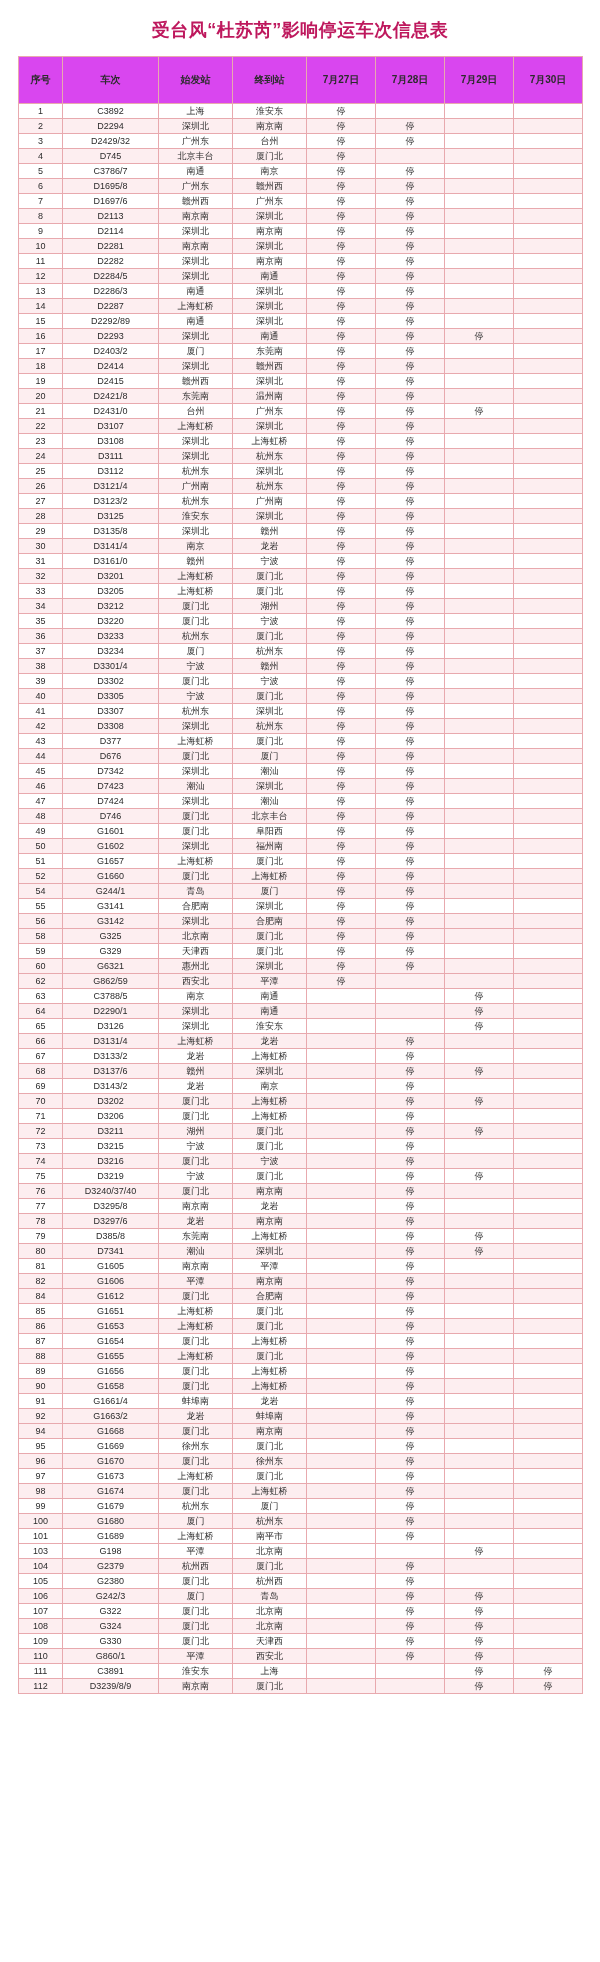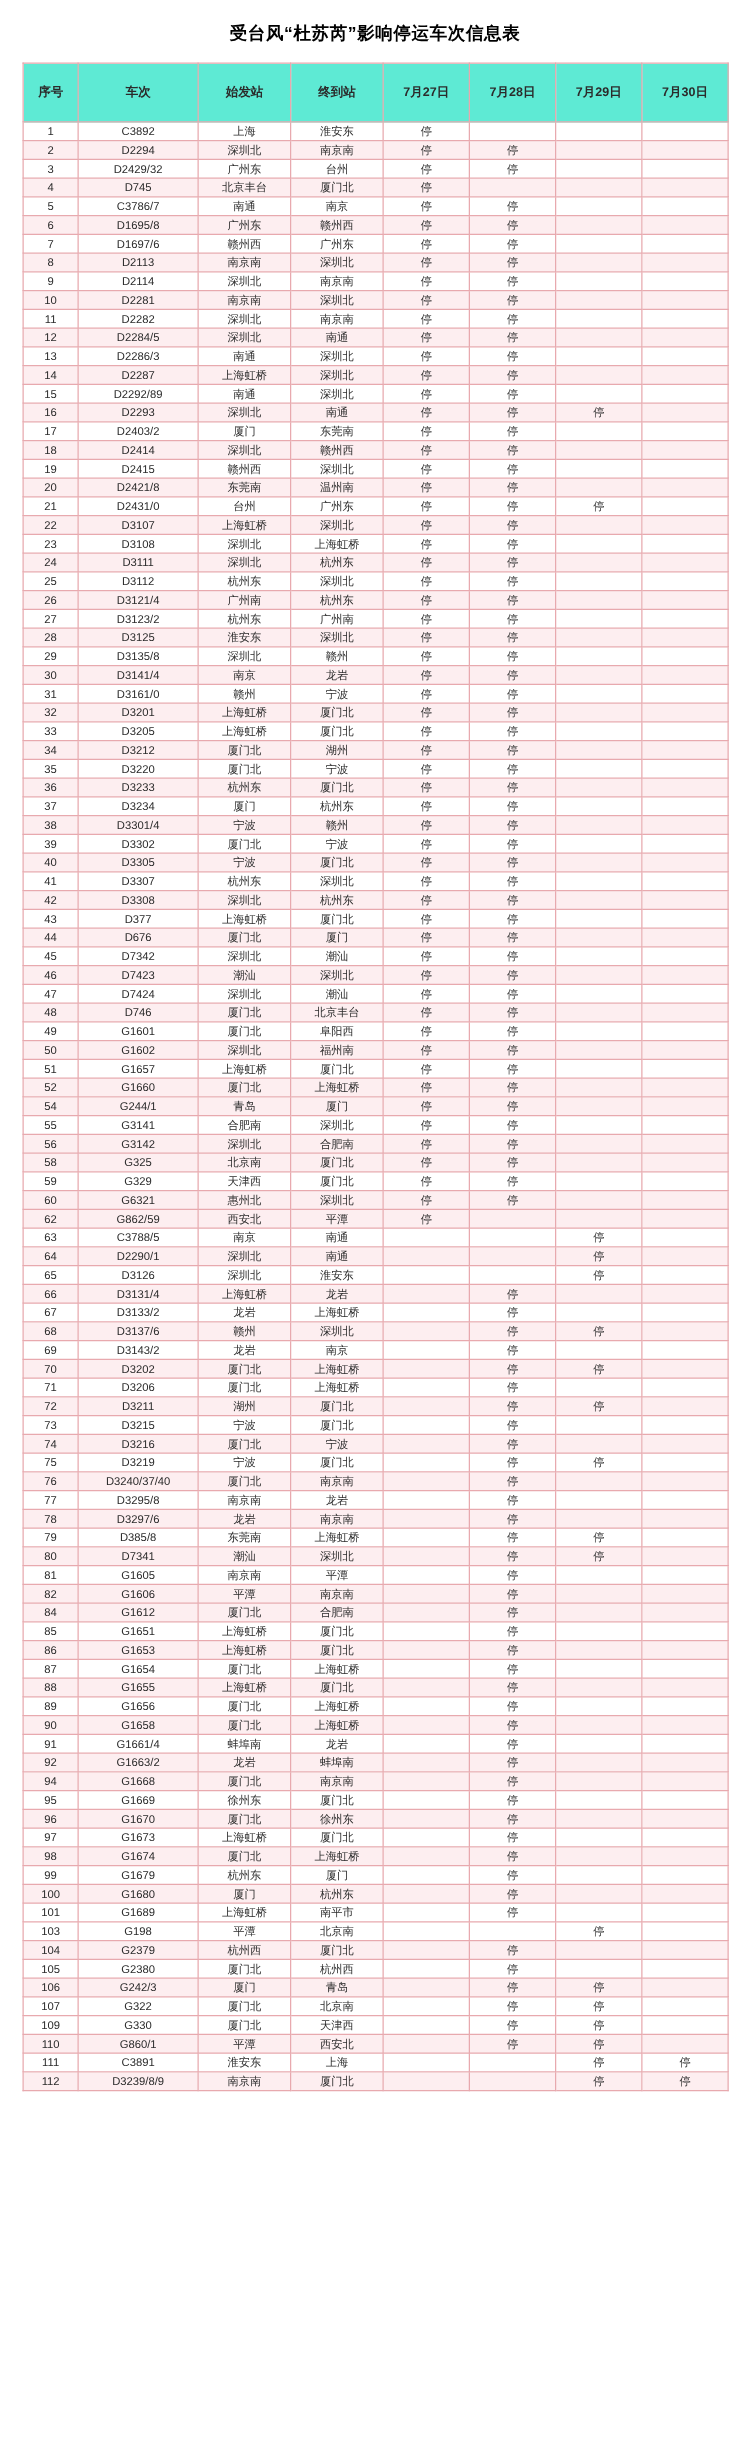--- a/index.html
+++ b/index.html
@@ -13,23 +13,23 @@
     color: #222;
   }
   .page {
     width: 600px;
     box-sizing: border-box;
     padding: 0;
     background: #fff;
   }
   .title {
     text-align: center;
-    font-size: 14px;
+    font-size: 18px;
     font-weight: bold;
-    color: #000000;
+    color: #be185d;
     padding: 18px 0 14px 0;
     letter-spacing: 0.5px;
   }
   .table-wrap {
     padding: 0 18px 24px 18px;
     box-sizing: border-box;
   }
   table.train-table {
     border-collapse: collapse;
     width: 564px;
@@ -38,21 +38,21 @@
     background: #fff;
   }
   table.train-table col.c-idx   { width: 44px; }
   table.train-table col.c-train { width: 96px; }
   table.train-table col.c-from  { width: 74px; }
   table.train-table col.c-to    { width: 74px; }
   table.train-table col.c-day   { width: 69px; }
 
   table.train-table th {
     border: 1px solid #e8a9ae;
-    background: #5eead4;
+    background: #d946ef;
     color: #2b2b2b;
     font-size: 10px;
     font-weight: bold;
     height: 42px;
     padding: 2px;
     text-align: center;
     vertical-align: middle;
   }
   table.train-table td {
     border: 1px solid #e8a9ae;
@@ -1109,20 +1109,30 @@
           <tr class="row-norm">
             <td class="col-idx">107</td>
             <td class="col-train">G322</td>
             <td class="col-from">厦门北</td>
             <td class="col-to">北京南</td>
             <td class="stop"></td>
             <td class="stop">停</td>
             <td class="stop">停</td>
             <td class="stop"></td>
           </tr>
+          <tr class="row-alt">
+            <td class="col-idx">108</td>
+            <td class="col-train">G324</td>
+            <td class="col-from">厦门北</td>
+            <td class="col-to">北京南</td>
+            <td class="stop"></td>
+            <td class="stop">停</td>
+            <td class="stop">停</td>
+            <td class="stop"></td>
+          </tr>
           <tr class="row-norm">
             <td class="col-idx">109</td>
             <td class="col-train">G330</td>
             <td class="col-from">厦门北</td>
             <td class="col-to">天津西</td>
             <td class="stop"></td>
             <td class="stop">停</td>
             <td class="stop">停</td>
             <td class="stop"></td>
           </tr>

